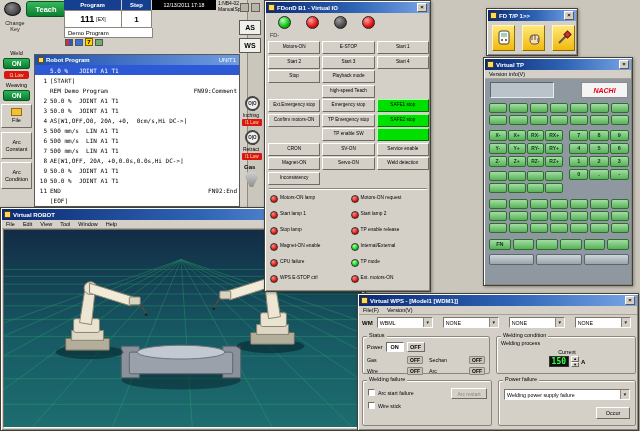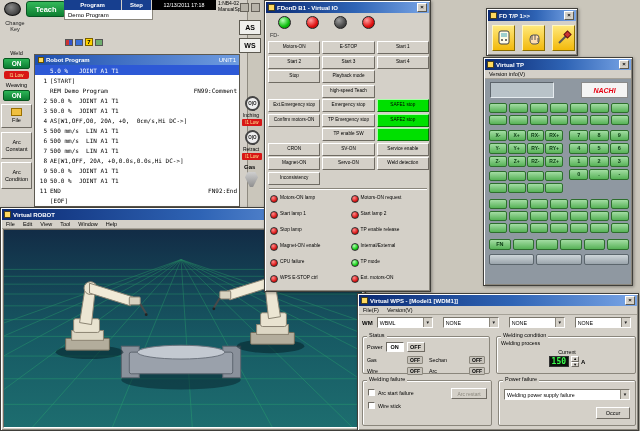--- a/index.html
+++ b/index.html
@@ -208,20 +208,27 @@
 
     <div class="hdr">
       <div class="hdr-row1">
         <div class="h-cell h-prog">Program</div>
         <div class="h-cell h-step">Step</div>
         <div class="h-date">12/13/2011 17:18</div>
         <div class="h-unit">
           <div>1:NB4-02</div>
           <div>ManualSpeed</div>
         </div>
+      </div>
+      <div class="hdr-row2">
+        <div class="v-prog">
+          <span class="v-main">111</span>
+          <span class="v-sub">[EX]</span>
+        </div>
+        <div class="v-step">1</div>
       </div>
       <div class="hdr-row3">Demo Program</div>
       <div class="hdr-icons">
         <span class="hicon hi1"></span>
         <span class="hicon hi2"></span>
         <span class="hbadge">7</span>
         <span class="hicon hi3"></span>
       </div>
     </div>
     <span class="tb-icon tbi1"></span>

